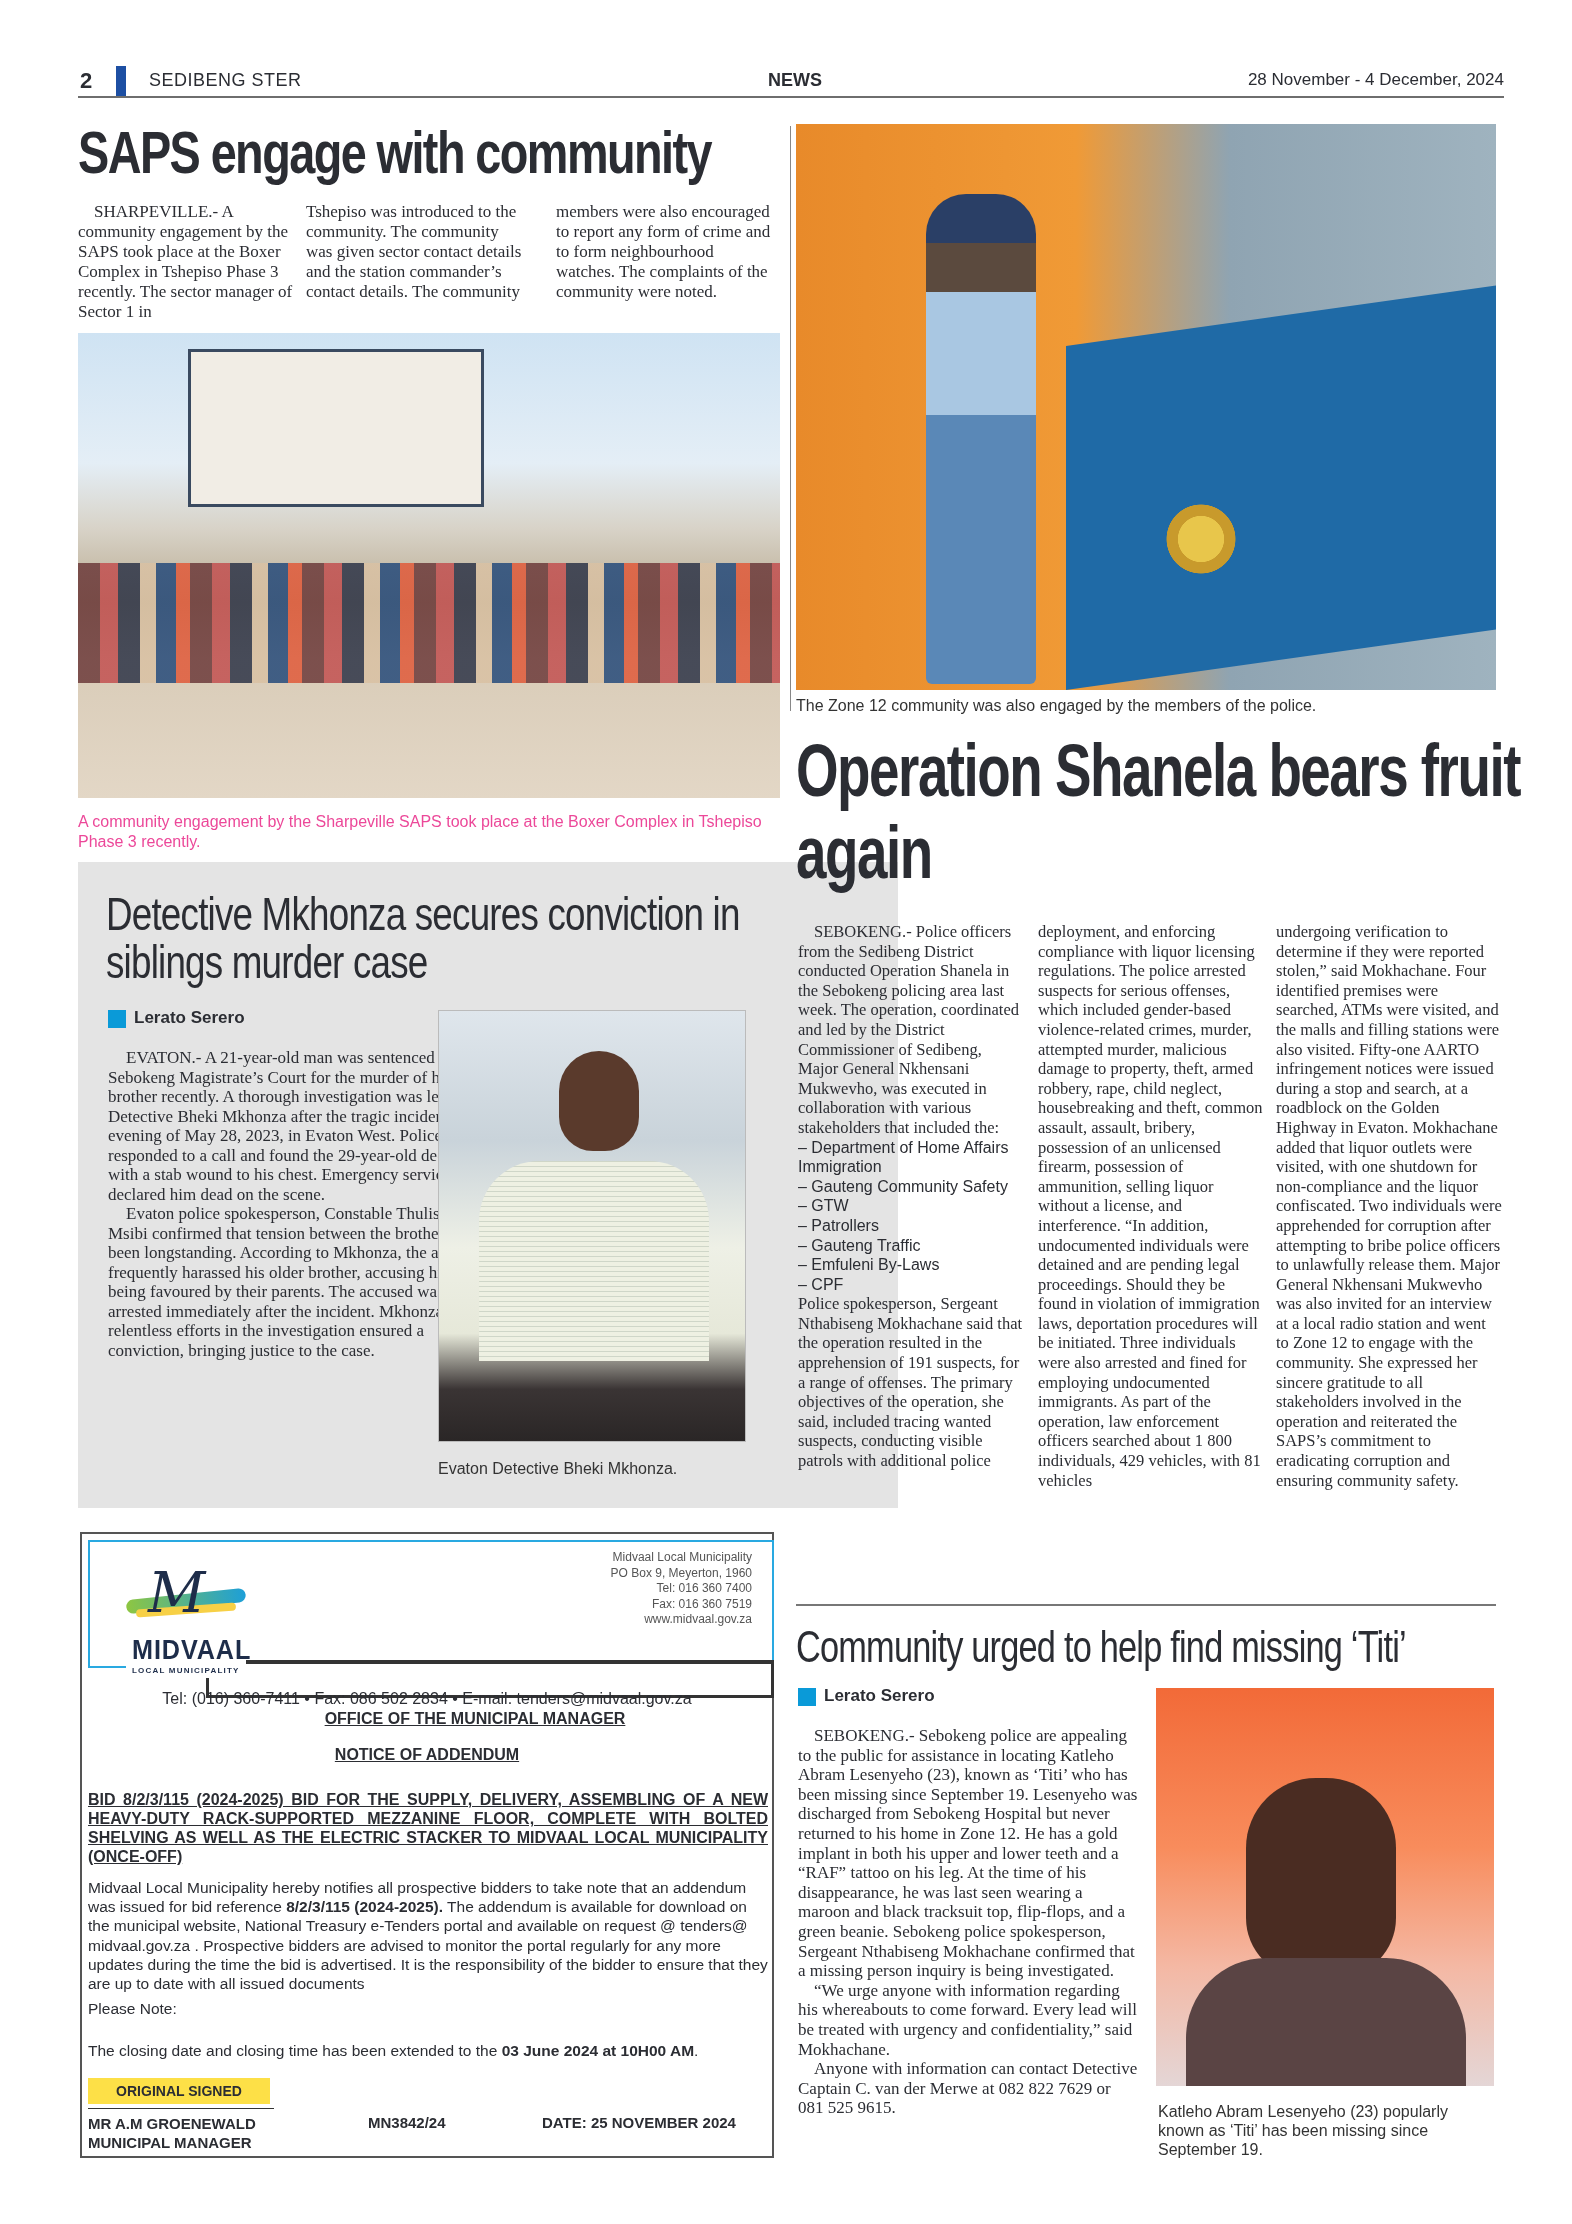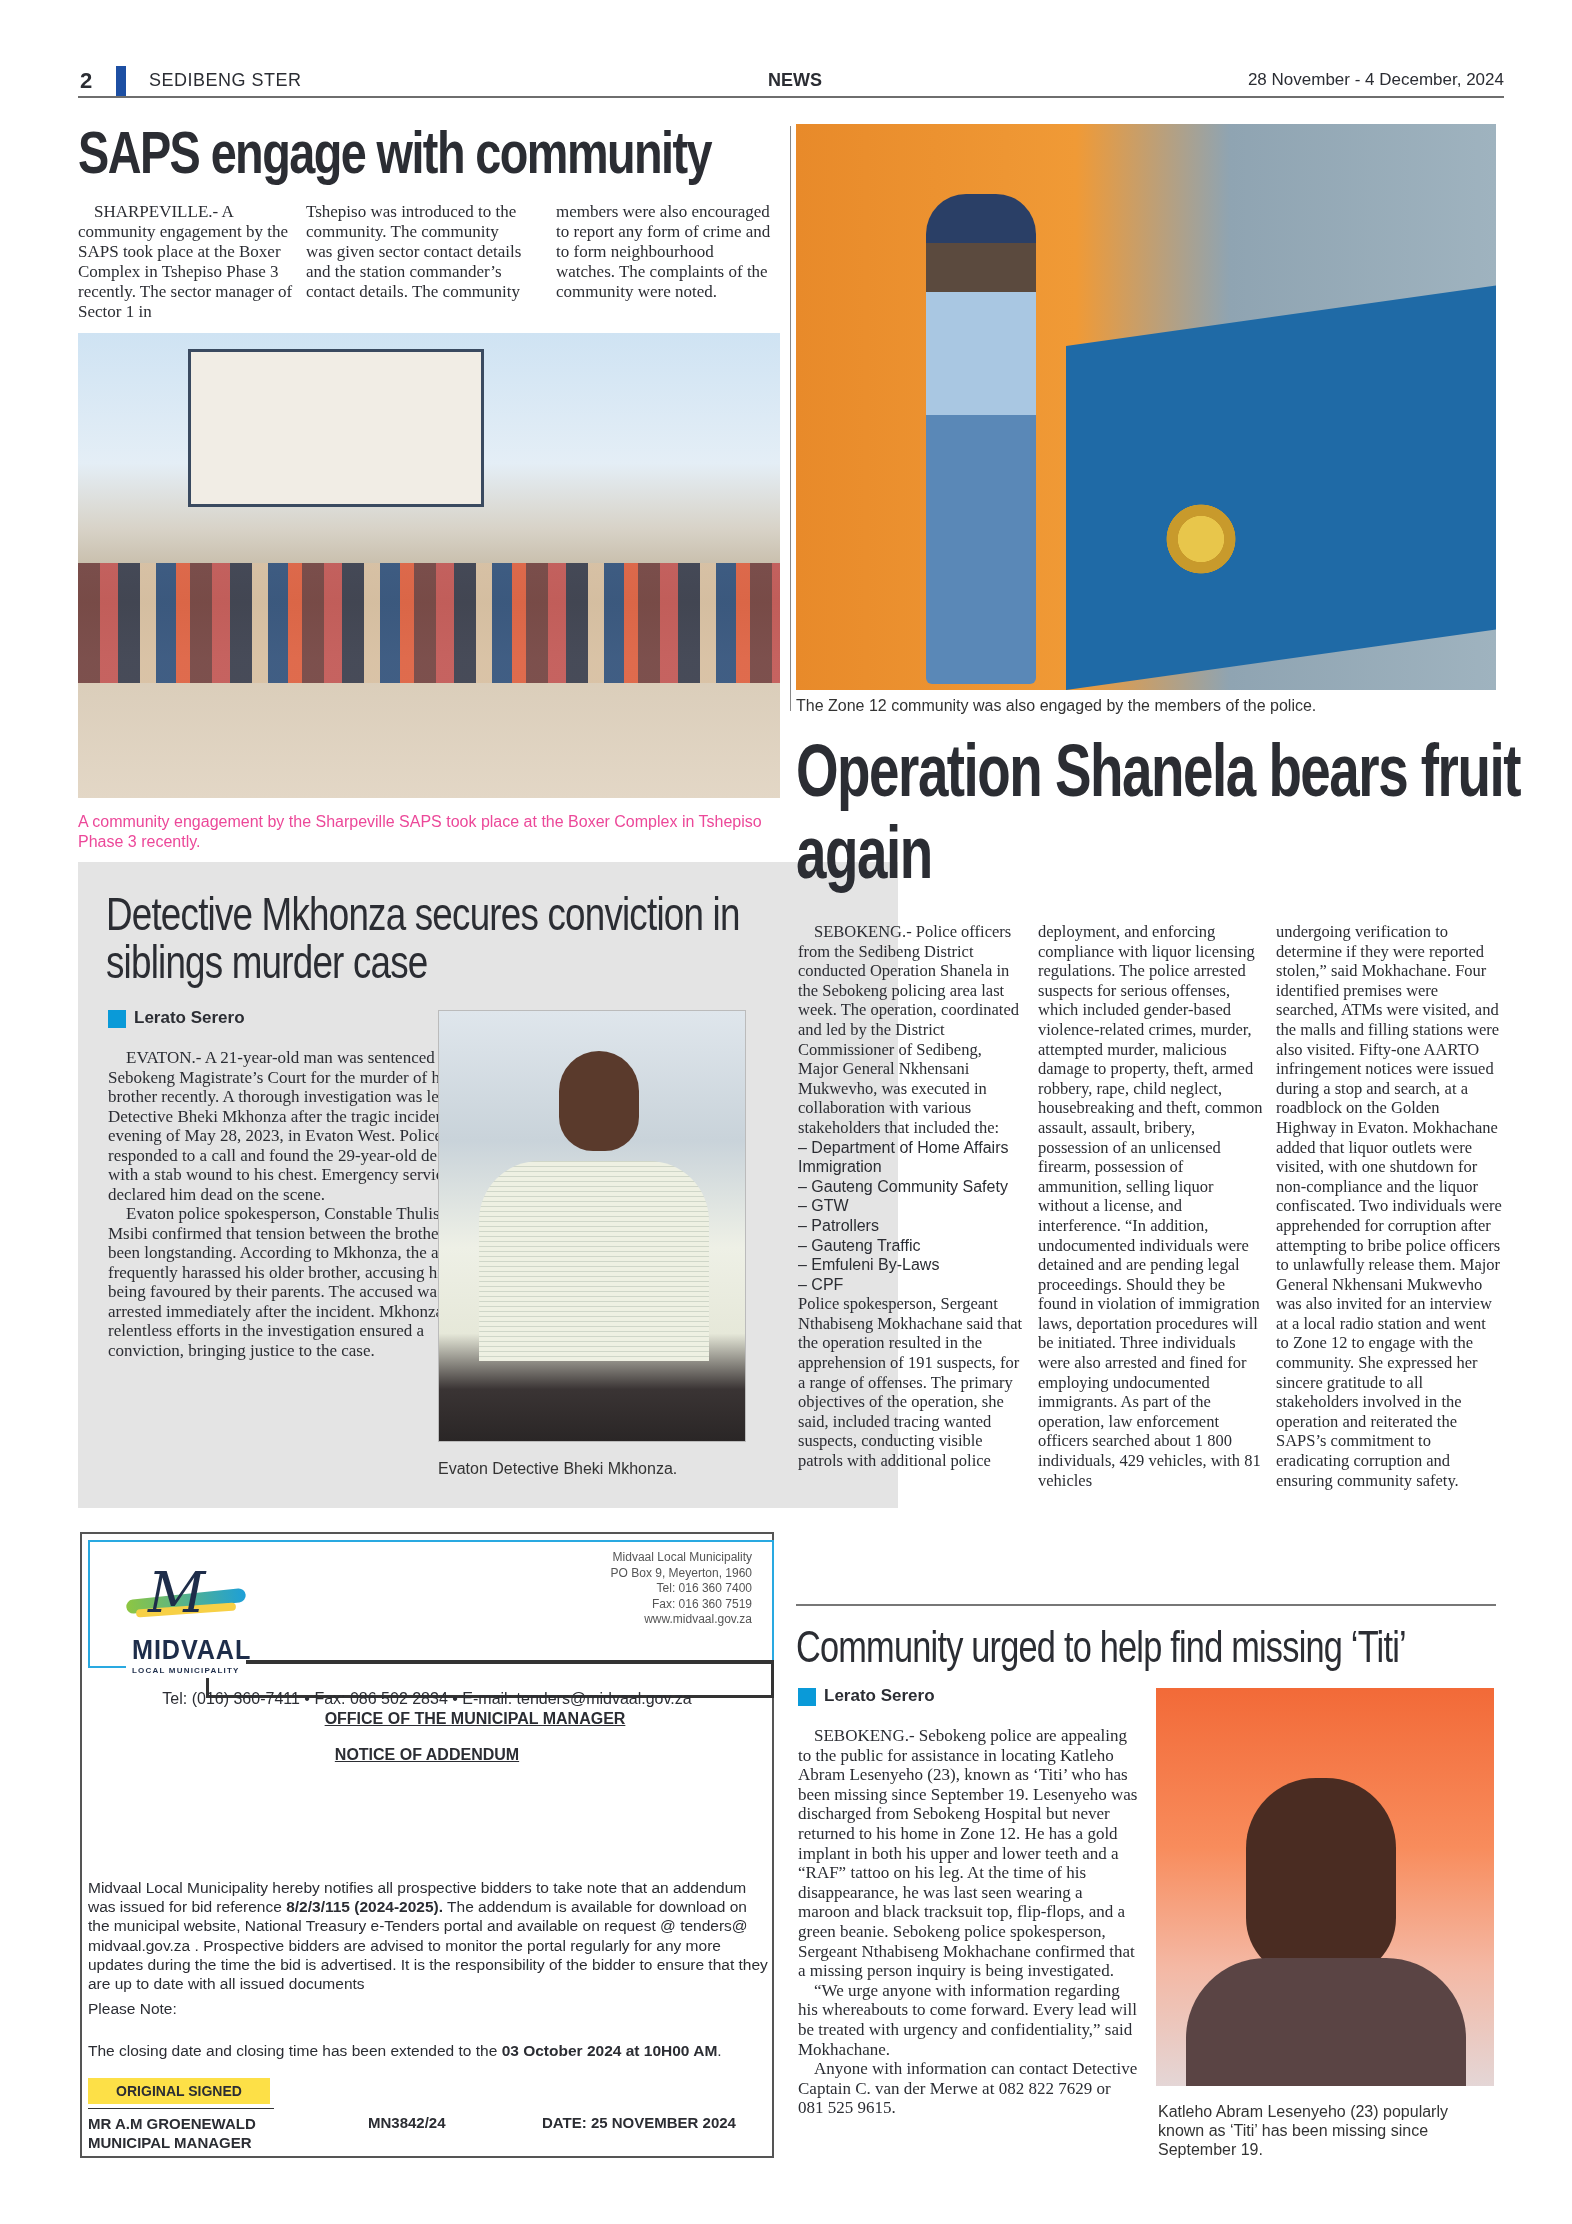--- a/index.html
+++ b/index.html
@@ -181,23 +181,24 @@
       <div>Midvaal Local Municipality</div>
       <div>PO Box 9, Meyerton, 1960</div>
       <div>Tel: 016 360 7400</div>
       <div>Fax: 016 360 7519</div>
       <div>www.midvaal.gov.za</div>
     </div>
   </div>
   <div id="contact-line" class="abs">Tel: (016) 360-7411 • Fax: 086 502 2834 • E-mail: tenders@midvaal.gov.za</div>
   <div id="office" class="abs">OFFICE OF THE MUNICIPAL MANAGER</div>
   <div id="addendum" class="abs">NOTICE OF ADDENDUM</div>
+  <div id="bid-title" class="abs">BID 8/2/3/115 (2024-2025) BID FOR THE SUPPLY, DELIVERY, ASSEMBLING OF A NEW HEAVY-DUTY RACK-SUPPORTED MEZZANINE FLOOR, COMPLETE WITH BOLTED SHELVING AS WELL AS THE ELECTRIC STACKER TO MIDVAAL LOCAL MUNICIPALITY (ONCE-OFF)</div>
   <div id="notice-body" class="abs"><span>Midvaal Local Municipality hereby notifies all prospective bidders to take note that an addendum was issued for bid reference </span><b>8/2/3/115 (2024-2025).</b><span> The addendum is available for download on the municipal website, National Treasury e-Tenders portal and available on request @ tenders@ midvaal.gov.za . Prospective bidders are advised to monitor the portal regularly for any more updates during the time the bid is advertised. It is the responsibility of the bidder to ensure that they are up to date with all issued documents</span></div>
   <div id="please" class="abs">Please Note:</div>
-  <div id="closing" class="abs"><span>The closing date and closing time has been extended to the </span><b>03 October 2024 at 10H00 AM</b><span>.</span></div>
+  <div id="closing" class="abs"><span>The closing date and closing time has been extended to the </span><b>03 June 2024 at 10H00 AM</b><span>.</span></div>
   <div id="signed" class="abs">ORIGINAL SIGNED</div>
   <div id="sig-line" class="abs"></div>
   <div id="mgr" class="abs">
     <div>MR A.M GROENEWALD</div>
     <div>MUNICIPAL MANAGER</div>
   </div>
   <div id="mn" class="abs">MN3842/24</div>
   <div id="ndate" class="abs">DATE: 25 NOVEMBER 2024</div>
 </div>
 

